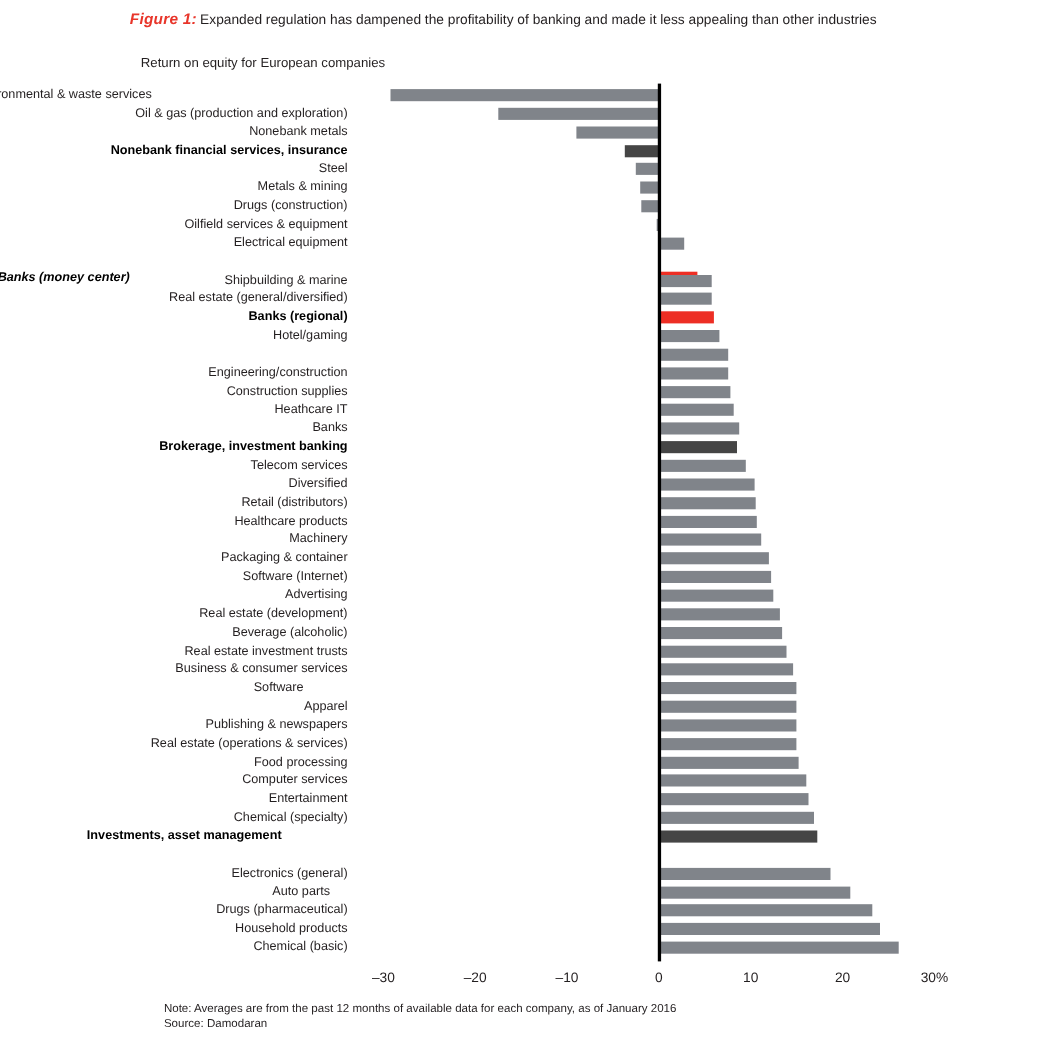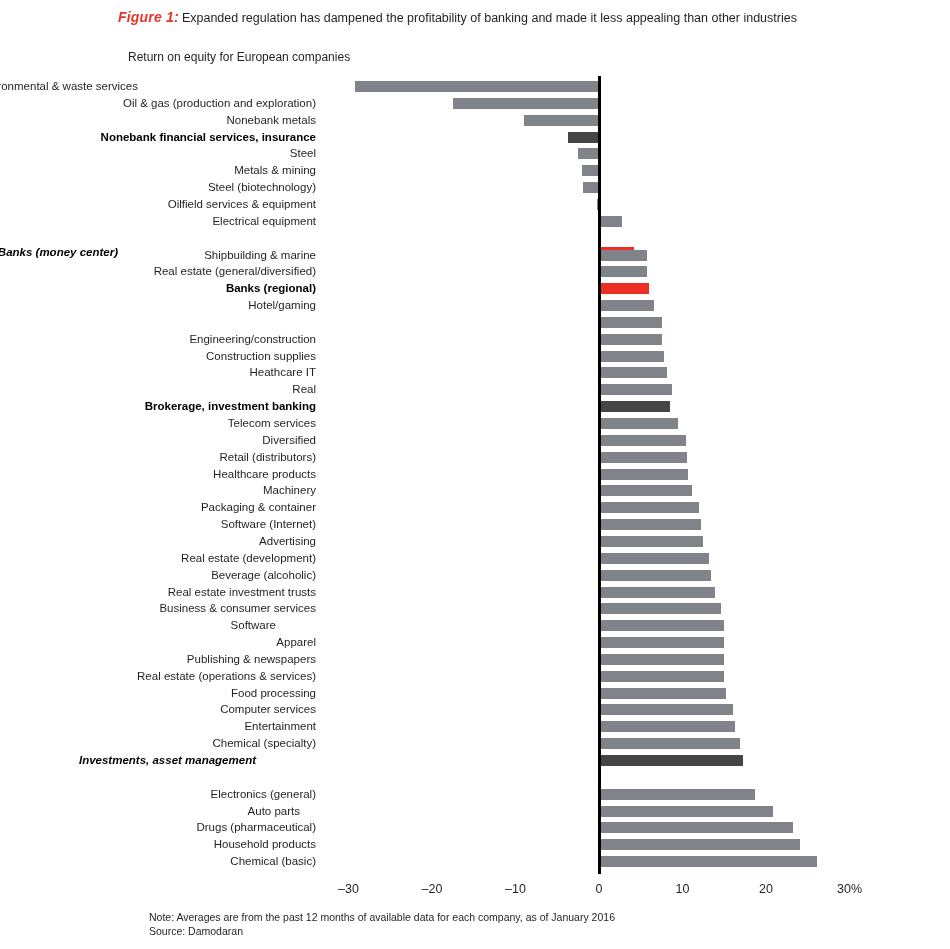--- a/index.html
+++ b/index.html
@@ -156,21 +156,21 @@
       </div>
       <div class="row" style="top: 145.4px; width: 950px;">
         <div class="row-label" style="right: 634px; width: 300px;">Steel</div>
         <div class="bar gray" title="Steel: -2.5%" style="width: 20.875px; left: 578.125px;"></div>
       </div>
       <div class="row" style="top: 162.25px; width: 950px;">
         <div class="row-label" style="right: 634px; width: 300px;">Metals &amp; mining</div>
         <div class="bar gray" title="Metals &amp; mining: -2%" style="width: 16.7px; left: 582.3px;"></div>
       </div>
       <div class="row" style="top: 179.1px; width: 950px;">
-        <div class="row-label" style="right: 634px; width: 300px;">Steel (biotechnology)</div>
+        <div class="row-label" style="right: 634px; width: 300px;">Drugs (construction)</div>
         <div class="bar gray" title="Drugs (biotechnology): -1.9%" style="width: 15.865px; left: 583.135px;"></div>
       </div>
       <div class="row" style="top: 195.95px; width: 950px;">
         <div class="row-label" style="right: 634px; width: 300px;">Oilfield services &amp; equipment</div>
         <div class="bar gray" title="Oilfield services &amp; equipment: -0.2%" style="width: 1.67px; left: 597.33px;"></div>
       </div>
       <div class="row" style="top: 212.8px; width: 950px;">
         <div class="row-label" style="right: 634px; width: 300px;">Electrical equipment</div>
         <div class="bar gray" title="Electrical equipment: 2.8%" style="width: 23.38px; left: 599px;"></div>
       </div>
@@ -203,21 +203,21 @@
       </div>
       <div class="row" style="top: 347.6px; width: 950px;">
         <div class="row-label" style="right: 634px; width: 300px;">Construction supplies</div>
         <div class="bar gray" title="Construction supplies: 7.8%" style="width: 65.13px; left: 599px;"></div>
       </div>
       <div class="row" style="top: 364.45px; width: 950px;">
         <div class="row-label" style="right: 634px; width: 300px;">Heathcare IT</div>
         <div class="bar gray" title="Heathcare IT: 8.1%" style="width: 67.635px; left: 599px;"></div>
       </div>
       <div class="row" style="top: 381.3px; width: 950px;">
-        <div class="row-label" style="right: 634px; width: 300px;">Real</div>
+        <div class="row-label" style="right: 634px; width: 300px;">Banks</div>
         <div class="bar gray" title="Power: 8.8%" style="width: 73.48px; left: 599px;"></div>
       </div>
       <div class="row" style="top: 398.15px; width: 950px;">
         <div class="row-label bold" style="right: 634px; width: 300px;">Brokerage, investment banking</div>
         <div class="bar dark" title="Brokerage, investment banking: 8.5%" style="width: 70.975px; left: 599px;"></div>
       </div>
       <div class="row" style="top: 415px; width: 950px;">
         <div class="row-label" style="right: 634px; width: 300px;">Telecom services</div>
         <div class="bar gray" title="Telecom services: 9.5%" style="width: 79.325px; left: 599px;"></div>
       </div>
@@ -290,21 +290,21 @@
         <div class="bar gray" title="Computer services: 16%" style="width: 133.6px; left: 599px;"></div>
       </div>
       <div class="row" style="top: 718.3px; width: 950px;">
         <div class="row-label" style="right: 634px; width: 300px;">Entertainment</div>
         <div class="bar gray" title="Entertainment: 16.3%" style="width: 136.105px; left: 599px;"></div>
       </div>
       <div class="row" style="top: 735.15px; width: 950px;">
         <div class="row-label" style="right: 634px; width: 300px;">Chemical (specialty)</div>
         <div class="bar gray" title="Chemical (specialty): 16.9%" style="width: 141.115px; left: 599px;"></div>
       </div>
-      <div class="row" style="top: 752px; width: 890px; font-style: italic;">
+      <div class="row" style="top: 752px; width: 890px;">
         <div class="row-label bold" style="right: 634px; width: 300px;">Investments, asset management</div>
         <div class="bar dark" title="Investments, asset management: 17.2%" style="width: 143.62px; left: 599px;"></div>
       </div>
       <div class="row" style="top: 785.7px; width: 950px;">
         <div class="row-label" style="right: 634px; width: 300px;">Electronics (general)</div>
         <div class="bar gray" title="Electronics (general): 18.7%" style="width: 156.145px; left: 599px;"></div>
       </div>
       <div class="row" style="top: 803px; width: 934px;">
         <div class="row-label" style="right: 634px; width: 300px;">Auto parts</div>
         <div class="bar gray" title="Auto parts: 20.8%" style="width: 173.68px; left: 599px;"></div>

